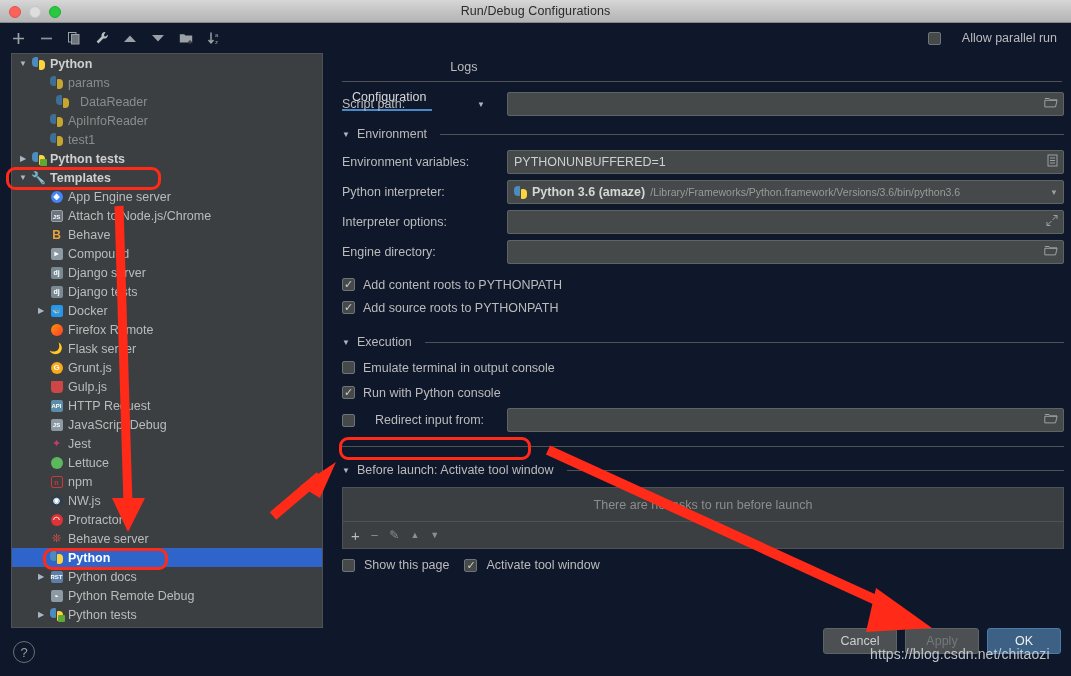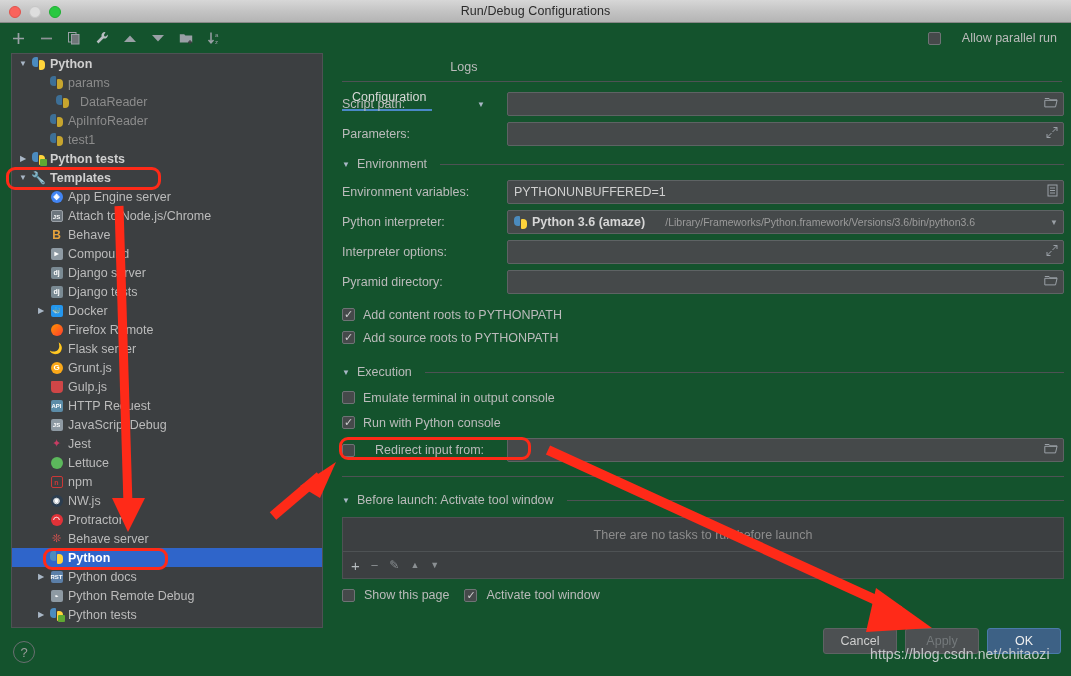--- a/index.html
+++ b/index.html
@@ -5,21 +5,21 @@
   * { box-sizing: border-box; margin: 0; padding: 0; }
   html, body {
     width: 1071px; height: 676px;
     overflow: hidden;
     font-family: "Liberation Sans", sans-serif;
     background: #3c3f41;
   }
   #app {
     position: relative;
     width: 1071px; height: 676px;
-    background: #14532d;
+    background: #0f172a;
     color: #bbbbbb;
   }
 
   
   .titlebar {
     position: absolute; left: 0; top: 0; width: 1071px; height: 23px;
     background: linear-gradient(to bottom, #d7d7d7 0%, #c4c4c4 50%, #b4b4b4 100%);
     border-bottom: 1px solid #888;
     display: flex; align-items: center; justify-content: center;
   }
@@ -144,21 +144,21 @@
     border: 1px solid #5e6364; border-radius: 2px;
     display: flex; align-items: center; padding: 0 6px;
     color: #cfcfcf; font-size: 12.5px; position: relative; overflow: hidden;
   }
   .field .endico {
     position: absolute; right: 5px; top: 50%; transform: translateY(-50%);
     color: #9aa0a6; font-size: 12px;
   }
   .field.combo { }
   .interp-name { font-weight: bold; color: #d6d6d6; }
-  .interp-path { color: #9b9b9b; font-size: 10.5px; margin-left: 20px; }
+  .interp-path { color: #9b9b9b; font-size: 10.5px; margin-left: 5px; }
 
   .sec-head {
     display: flex; align-items: center; gap: 7px; height: 26px;
     font-size: 12.5px; color: #bbbbbb; margin-top: 2px;
   }
   .sec-head .cdown { font-size: 8px; color: #a9b7c6; }
   .sec-head .rule { flex: 1 1 auto; height: 1px; background: #4e5254; margin-left: 6px; }
 
   .cbrow {
     display: flex; align-items: center; gap: 8px; height: 23px;
@@ -523,31 +523,20 @@
           <span></span>
           <span class="endico">
             <svg width="14" height="12" viewBox="0 0 14 12">
                 <path d="M.8 2h4.3l1.1 1.4h6.9" stroke="#9aa0a6" fill="none"></path>
                 <path d="M.8 3.8h12.3l-1.6 6.6H.8z" stroke="#9aa0a6" fill="none"></path>
               </svg>
           </span>
         </div>
       </div>
 
-      <div class="row">
-        <div class="lbl">Parameters:</div>
-        <div class="field">
-          <span></span>
-          <span class="endico">
-            <svg width="12" height="12" viewBox="0 0 12 12">
-                <path d="M11 1L6.5 5.5M11 1H7.5M11 1v3.5M1 11l4.5-4.5M1 11h3.5M1 11V7.5" stroke="#9aa0a6" fill="none"></path>
-              </svg>
-          </span>
-        </div>
-      </div>
 
       <div class="sec-head">
         <span class="cdown">▼</span>
         <span>Environment</span>
         <span class="rule"></span>
       </div>
 
       <div class="row">
         <div class="lbl">Environment variables:</div>
         <div class="field">
@@ -577,21 +566,21 @@
           <span></span>
           <span class="endico">
             <svg width="12" height="12" viewBox="0 0 12 12">
                 <path d="M11 1L6.5 5.5M11 1H7.5M11 1v3.5M1 11l4.5-4.5M1 11h3.5M1 11V7.5" stroke="#9aa0a6" fill="none"></path>
               </svg>
           </span>
         </div>
       </div>
 
       <div class="row">
-        <div class="lbl">Pyramid directory:</div>
+        <div class="lbl">Engine directory:</div>
         <div class="field">
           <span></span>
           <span class="endico">
             <svg width="14" height="12" viewBox="0 0 14 12">
                 <path d="M.8 2h4.3l1.1 1.4h6.9" stroke="#9aa0a6" fill="none"></path>
                 <path d="M.8 3.8h12.3l-1.6 6.6H.8z" stroke="#9aa0a6" fill="none"></path>
               </svg>
           </span>
         </div>
       </div>

